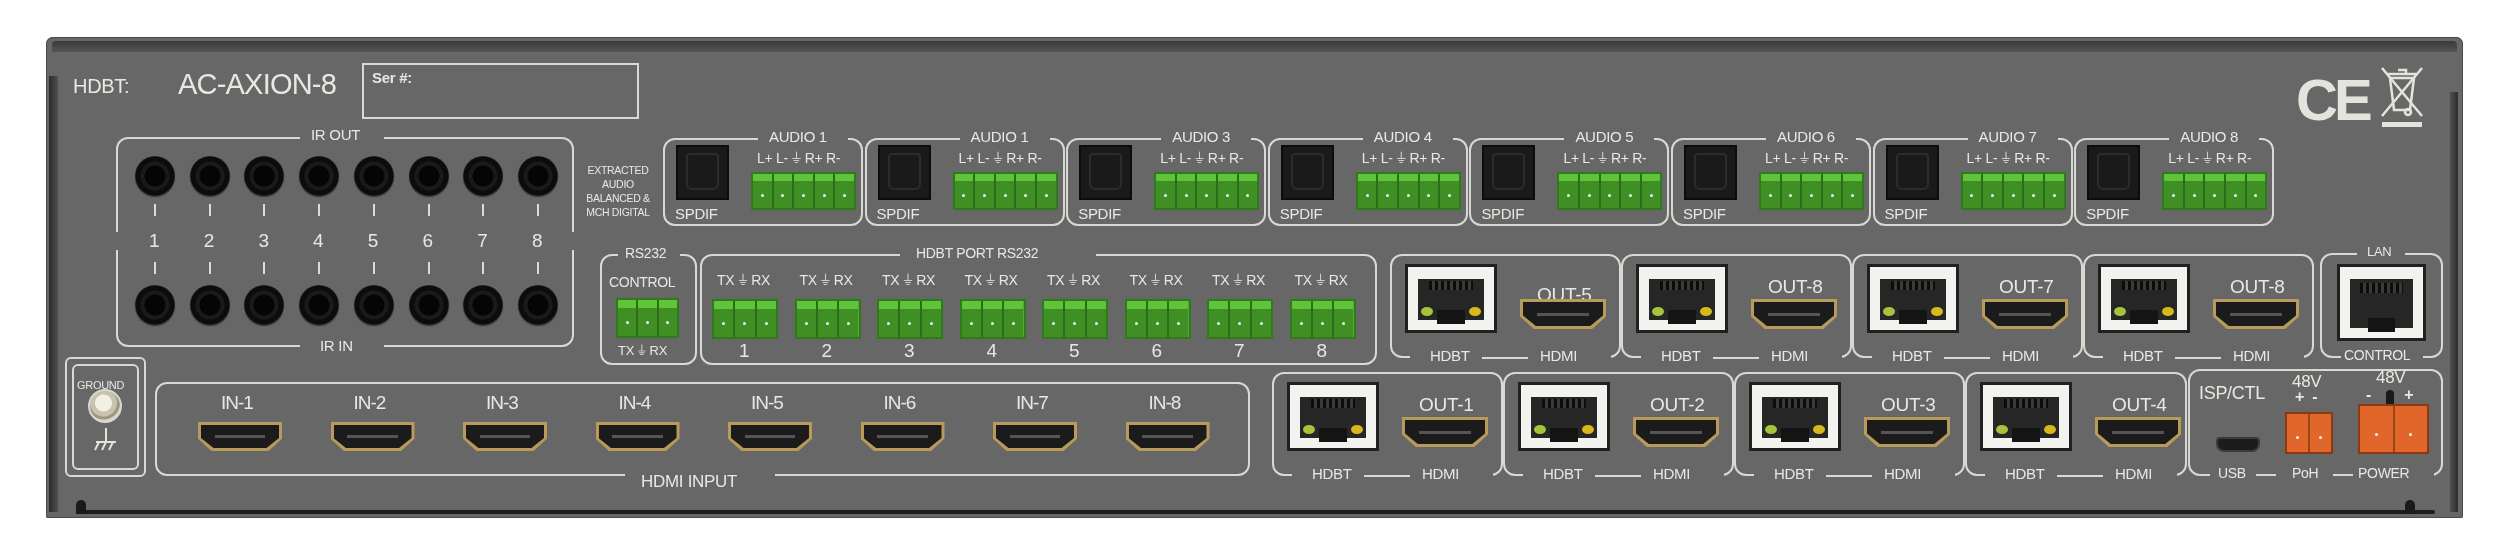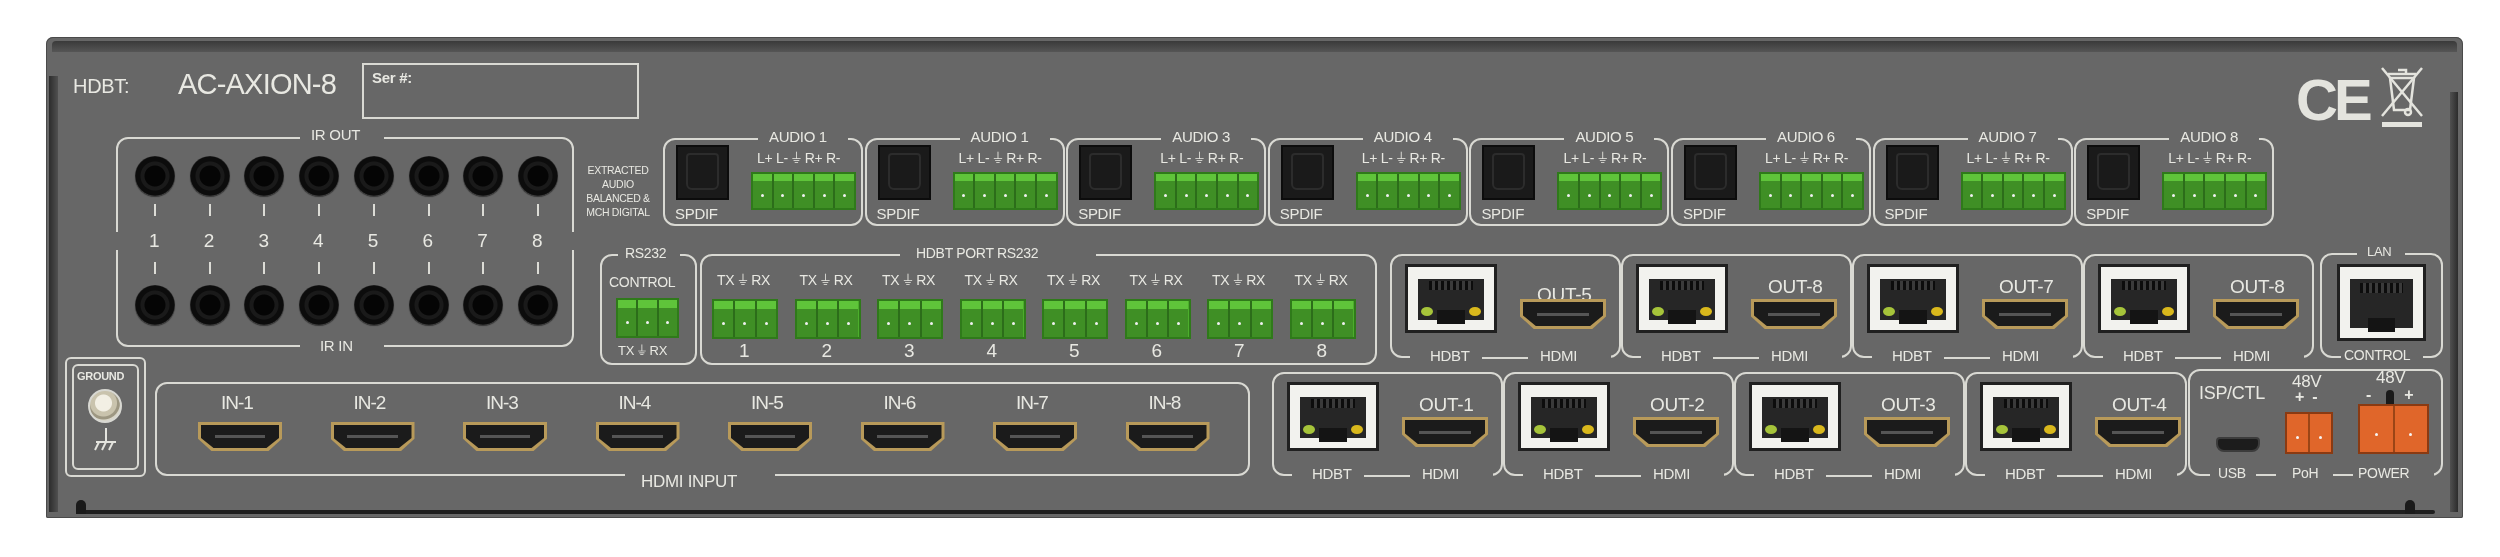--- a/index.html
+++ b/index.html
@@ -326,21 +326,21 @@
       <div class="pin"></div>
       <div class="pin"></div>
       <div class="pin"></div>
     </div>
     <div class="lbl" style="left:1316.5px; top:340px; font-size:19px;">8</div>
   </div>
 
 <div class="box" style="left:65px; top:357px; width:81px; height:120px; border-radius:6px;">
   <div class="box" style="left:5px; top:5px; width:67px; height:106px; border-radius:6px;"></div>
 </div>
-<div class="lbl" style="left:77px; top:370px; font-size:11px; font-weight:bold;">GROUND</div>
+<div class="lbl" style="left:77px; top:379px; font-size:11px; font-weight:normal;">GROUND</div>
 <div class="screw" style="left:88px; top:389px;"></div>
 <svg class="abs" style="left:93px; top:428px;" width="26" height="26" viewBox="0 0 26 26">
   <g stroke="#e4e4de" stroke-width="2" fill="none">
     <path d="M13 0 L13 14"></path>
       <path d="M3 14 L23 14"></path>
     <path d="M6 14 L2 22"></path>
       <path d="M13 14 L9 22"></path>
       <path d="M20 14 L16 22"></path>
   </g>
 </svg>

